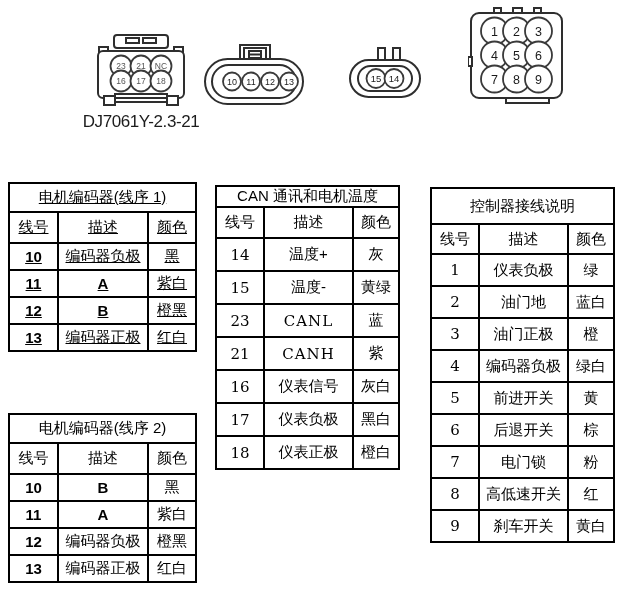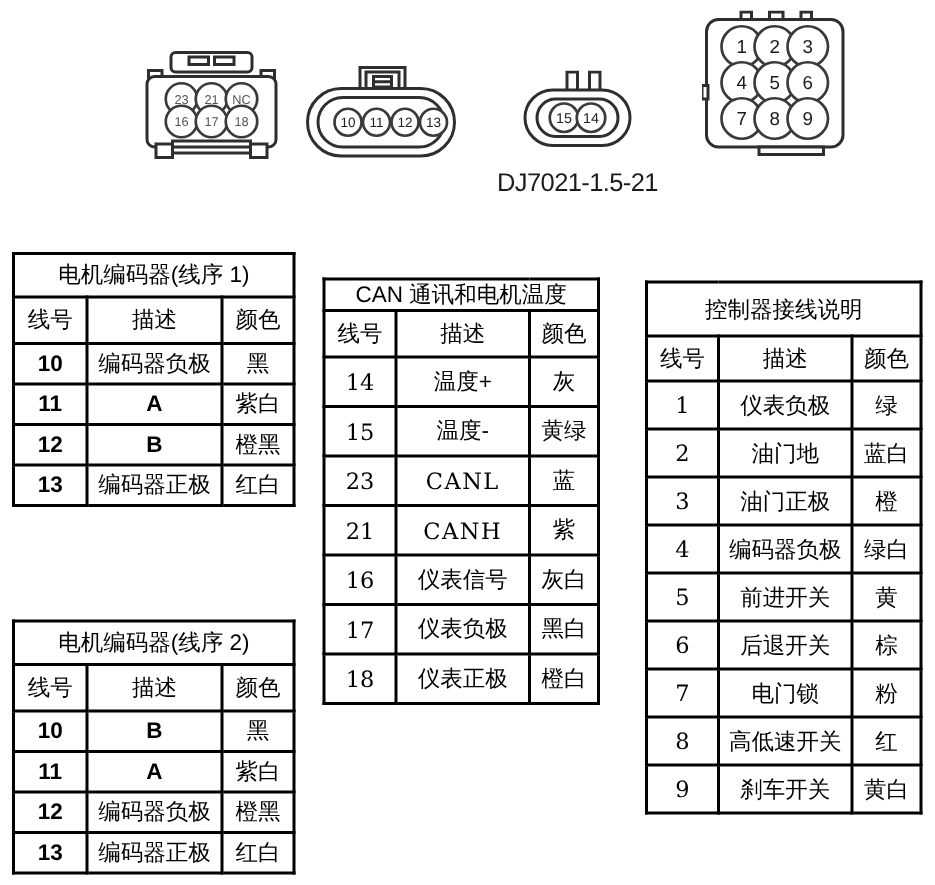--- a/index.html
+++ b/index.html
@@ -58,20 +58,21 @@
       <circle class="pc" cx="26" cy="49" r="10.5"></circle>
       <circle class="pc" cx="46" cy="49" r="10.5"></circle>
       <circle class="pc" cx="66" cy="49" r="10.5"></circle>
       <text class="pt1" x="26" y="37">23</text>
       <text class="pt1" x="46" y="37">21</text>
       <text class="pt1" x="66" y="37">NC</text>
       <text class="pt1" x="26" y="52">16</text>
       <text class="pt1" x="46" y="52">17</text>
       <text class="pt1" x="66" y="52">18</text>
     </svg>
+    <div class="lbl" style="margin-top:4px;">DJ7061Y-2.3-21</div>
   </div>
 
   <div class="fig" style="left:195px;top:44px;width:118px;">
     <svg width="102" height="62" viewBox="0 0 102 62">
       <rect class="lnw" x="37" y="1" width="30" height="18"></rect>
       <rect class="lnw" x="41" y="4" width="22" height="12"></rect>
       <rect class="lnw" x="46" y="7" width="12" height="7"></rect>
       <line class="ln" x1="46" y1="10.5" x2="58" y2="10.5"></line>
       <rect class="lnw" x="2" y="15" width="98" height="45" rx="22.5"></rect>
       <rect class="lnw" x="9" y="21" width="84" height="33" rx="16.5"></rect>
@@ -90,21 +91,20 @@
     <svg width="76" height="58" viewBox="0 0 76 58">
       <rect class="lnw" x="31" y="1" width="7" height="16"></rect>
       <rect class="lnw" x="46" y="1" width="7" height="16"></rect>
       <rect class="lnw" x="3" y="13" width="70" height="37" rx="18.5"></rect>
       <rect class="lnw" x="11" y="19" width="54" height="25" rx="12.5"></rect>
       <circle class="pc" cx="29" cy="31.5" r="9.5"></circle>
       <circle class="pc" cx="47" cy="31.5" r="9.5"></circle>
       <text class="pt3" x="29" y="35">15</text>
       <text class="pt3" x="47" y="35">14</text>
     </svg>
-    <div class="lbl" style="margin-top:7px;">DJ7021-1.5-21</div>
   </div>
 
   <div class="fig" style="left:454px;top:7px;width:124px;">
     <svg width="97" height="97" viewBox="0 0 97 97">
       <rect class="lnw" x="26" y="1" width="7" height="6"></rect>
       <rect class="lnw" x="45" y="1" width="9" height="6"></rect>
       <rect class="lnw" x="66" y="1" width="7" height="6"></rect>
       <rect class="lnw" x="3" y="6" width="91" height="85" rx="8"></rect>
       <rect class="lnw" x="0" y="50" width="4" height="9"></rect>
       <rect class="lnw" x="38" y="91" width="43" height="5"></rect>
@@ -122,21 +122,21 @@
       <text class="pt4" x="70.5" y="28.5">3</text>
       <text class="pt4" x="26.5" y="52.5">4</text>
       <text class="pt4" x="48.5" y="52.5">5</text>
       <text class="pt4" x="70.5" y="52.5">6</text>
       <text class="pt4" x="26.5" y="76.5">7</text>
       <text class="pt4" x="48.5" y="76.5">8</text>
       <text class="pt4" x="70.5" y="76.5">9</text>
     </svg>
   </div>
 
-  <table class="wt t12" style="left:8px;top:168px;">
+  <table class="wt t12" style="left:8px;top:182px;text-decoration:underline;">
     <colgroup>
         <col style="width:49px">
         <col style="width:90px">
         <col style="width:48px">
       </colgroup>
     <tbody>
         <tr class="title">
           <td colspan="3">电机编码器(线序 1)</td>
         </tr>
     <tr class="head">

